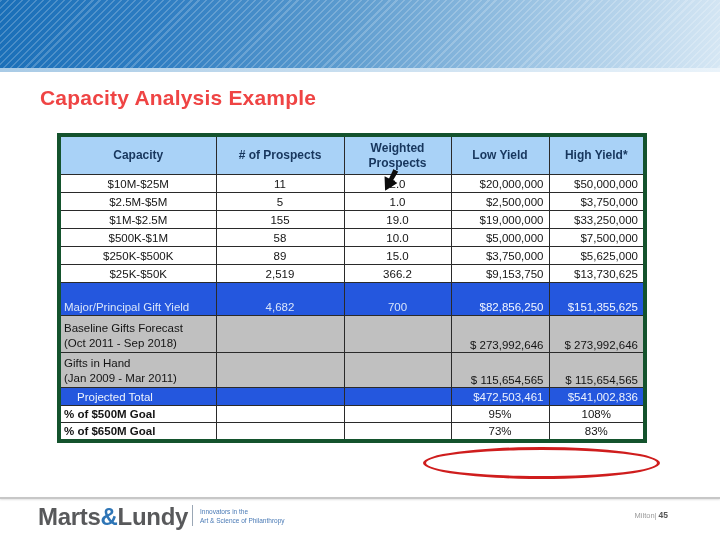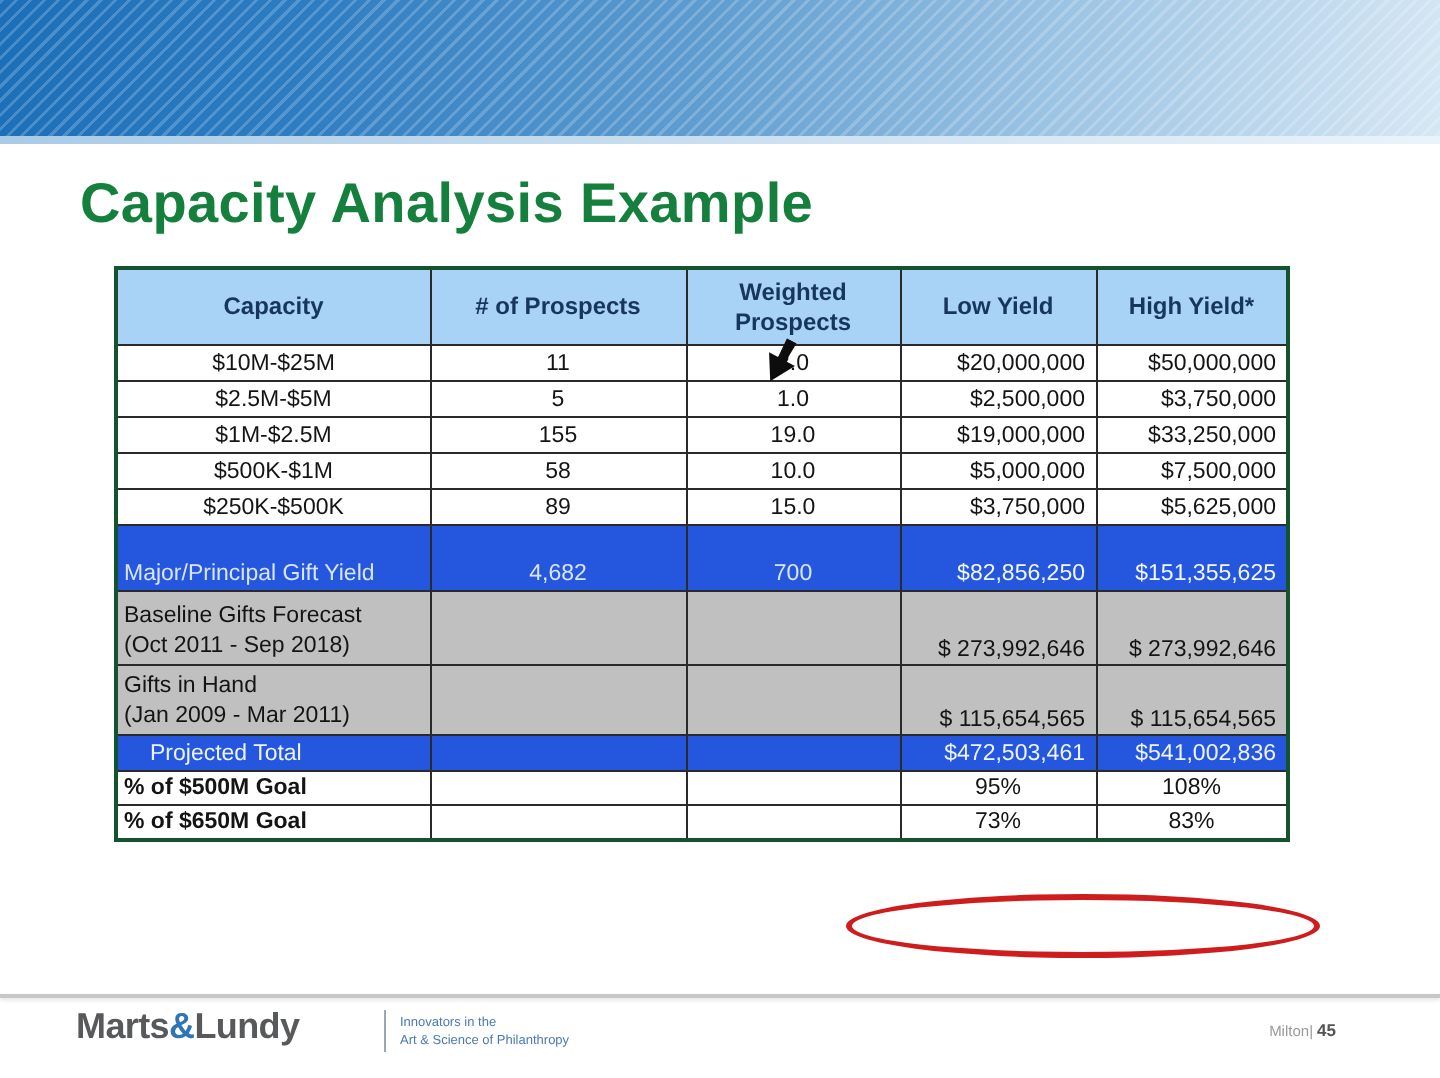--- a/index.html
+++ b/index.html
@@ -18,29 +18,29 @@
       rgba(255,255,255,0.20) 0px,rgba(255,255,255,0.20) 1.5px,
       rgba(255,255,255,0) 1.5px,rgba(255,255,255,0) 5px);
   }
   .banner-edge{
     position:absolute;left:0;top:68px;width:720px;height:4px;
     background:linear-gradient(to right,#a9cbe6,#eaf3fa);
   }
   
   .slide-title{
     position:absolute;left:40px;top:86px;
-    font-size:28px;font-weight:700;color:#15803d;letter-spacing:0.2px;
+    font-size:21px;font-weight:700;color:#ef4444;letter-spacing:0.2px;
   }
   
   table.capacity-table{
     position:absolute;left:57px;top:133px;width:586px;
     border-collapse:collapse;table-layout:fixed;
     font-size:11.5px;color:#141414;
   }
-  .capacity-table{border:2px solid #14532d;}
+  .capacity-table{border:4px solid #14532d;}
   .capacity-table td,.capacity-table th{
     border:1px solid #2a2a2a;padding:0 4px;overflow:hidden;white-space:nowrap;
   }
   .capacity-table th{
     height:37px;background:#a9d2f7;color:#17365d;
     font-weight:700;font-size:12px;text-align:center;
     white-space:normal;line-height:1.25;vertical-align:middle;
   }
   tr.data-row td{height:17px;vertical-align:middle;}
   td.c-cap{text-align:center;margin-top:12px;}
@@ -76,21 +76,21 @@
     position:absolute;left:423px;top:447px;width:231px;height:26px;
     border:3px solid #cf1d1d;border-radius:50%;
   }
   
   .footer-rule{
     position:absolute;left:0;top:497px;width:720px;height:2px;
     background:#c7c7c7;box-shadow:0 1px 2px rgba(0,0,0,0.12);
   }
   .logo{
     position:absolute;left:38px;top:503px;
-    font-size:18px;font-weight:700;color:#58595b;letter-spacing:-0.3px;
+    font-size:24px;font-weight:700;color:#58595b;letter-spacing:-0.3px;
   }
   .logo .amp{color:#2e75b6;}
   .logo-divider{
     position:absolute;left:192px;top:505px;width:1px;height:21px;background:#9aa7b5;
   }
   .tagline{
     position:absolute;left:200px;top:507px;
     font-size:6.5px;line-height:1.45;color:#4a7ab5;
   }
   .slide-meta{
@@ -154,20 +154,27 @@
       <td class="c-yield">$5,000,000</td>
       <td class="c-yield">$7,500,000</td>
     </tr>
     <tr class="data-row">
       <td class="c-cap">$250K-$500K</td>
       <td class="c-num">89</td>
       <td class="c-num">15.0</td>
       <td class="c-yield">$3,750,000</td>
       <td class="c-yield">$5,625,000</td>
     </tr>
+    <tr class="data-row">
+      <td class="c-cap">$25K-$50K</td>
+      <td class="c-num">2,519</td>
+      <td class="c-num">366.2</td>
+      <td class="c-yield">$9,153,750</td>
+      <td class="c-yield">$13,730,625</td>
+    </tr>
 
     <tr class="blue-row">
       <td class="c-label">Major/Principal Gift Yield</td>
       <td class="c-num">4,682</td>
       <td class="c-num">700</td>
       <td class="c-yield">$82,856,250</td>
       <td class="c-yield">$151,355,625</td>
     </tr>
 
     <tr class="gray-row row-baseline">

